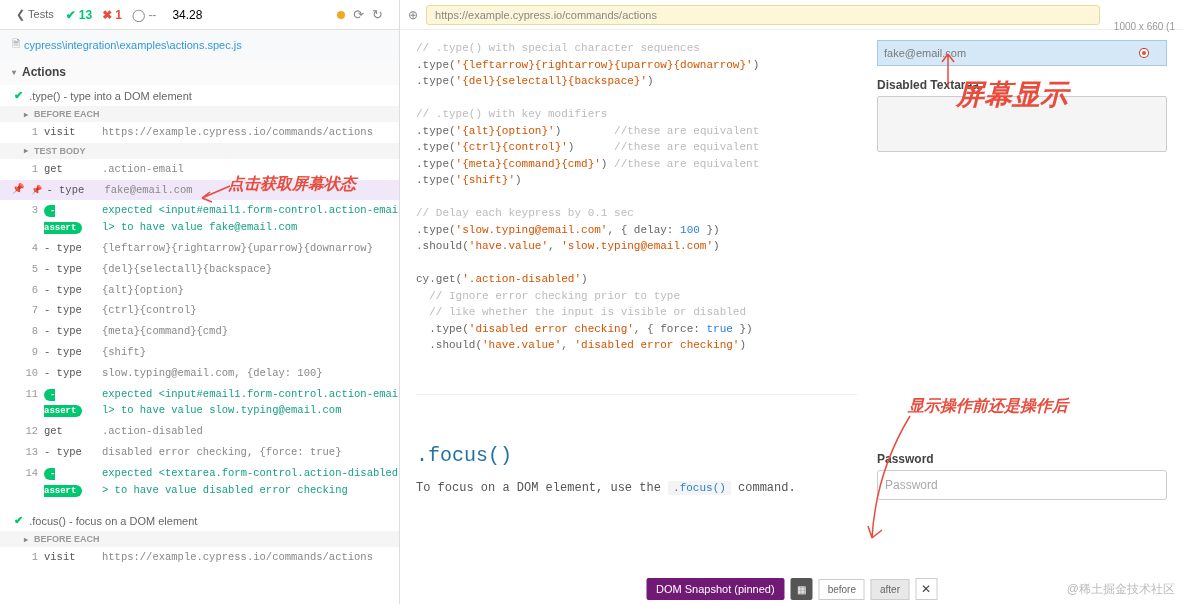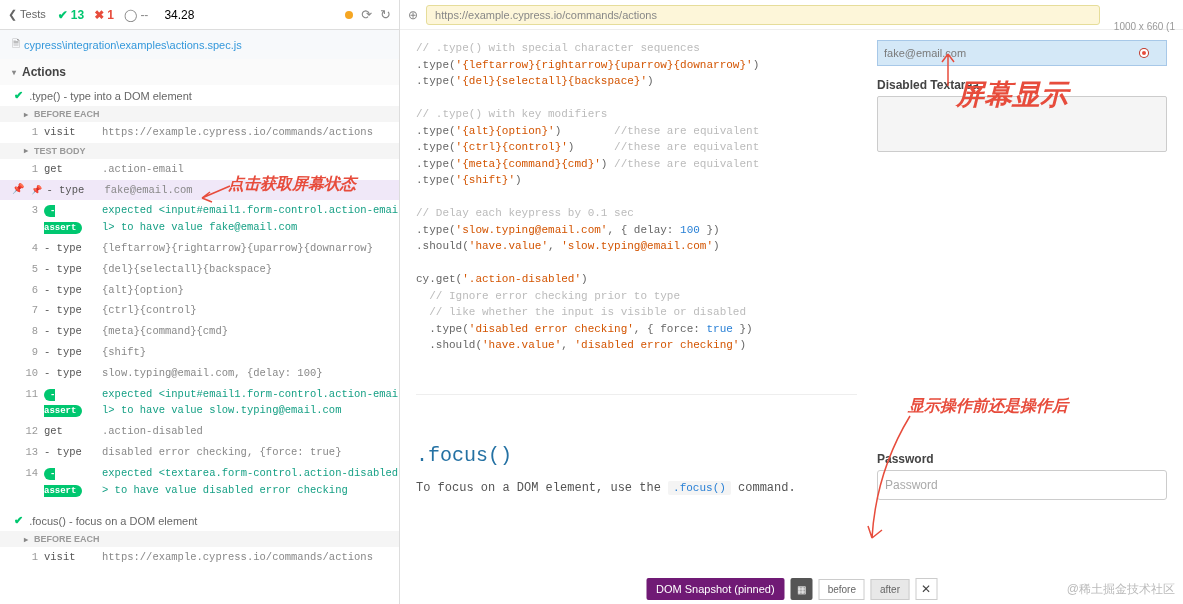--- a/index.html
+++ b/index.html
@@ -1,21 +1,21 @@
 <!DOCTYPE html>
 <html><head>
 <meta charset="utf-8">
 <style>
 * { box-sizing: border-box; margin: 0; padding: 0; }
 body { font-family: -apple-system, "Helvetica Neue", Arial, sans-serif; font-size: 12px; color: #444; background: #fff; width: 1183px; height: 604px; overflow: hidden; position: relative; }
 .container { display: flex; height: 100%; }
 
 
 .left-panel { width: 400px; border-right: 1px solid #ddd; display: flex; flex-direction: column; background: #fff; }
-.header-bar { display: flex; align-items: center; height: 30px; border-bottom: 1px solid #ddd; padding: 0 8px; }
+.header-bar { display: flex; align-items: center; height: 30px; border-bottom: 1px solid #ddd; padding: 0 16px; }
 .back-btn { color: #666; font-size: 11px; margin-right: 12px; cursor: pointer; }
 .pass-count { color: #00c770; font-weight: bold; display: flex; align-items: center; gap: 3px; margin-right: 10px; }
 .fail-count { color: #e74c3c; font-weight: bold; display: flex; align-items: center; gap: 3px; margin-right: 10px; }
 .pending-count { color: #888; display: flex; align-items: center; gap: 3px; margin-right: 10px; }
 .duration { color: #000000; margin-left: 6px; }
 .header-right { margin-left: auto; display: flex; align-items: center; gap: 8px; }
 .dot-yellow { width: 8px; height: 8px; background: #f5a623; border-radius: 50%; }
 .reload-icon, .fullscreen-icon { color: #888; font-size: 13px; cursor: pointer; }
 
 .file-path { background: #f7f9fb; padding: 6px 12px; font-size: 11px; color: #3498db; display: flex; align-items: center; gap: 4px; }

